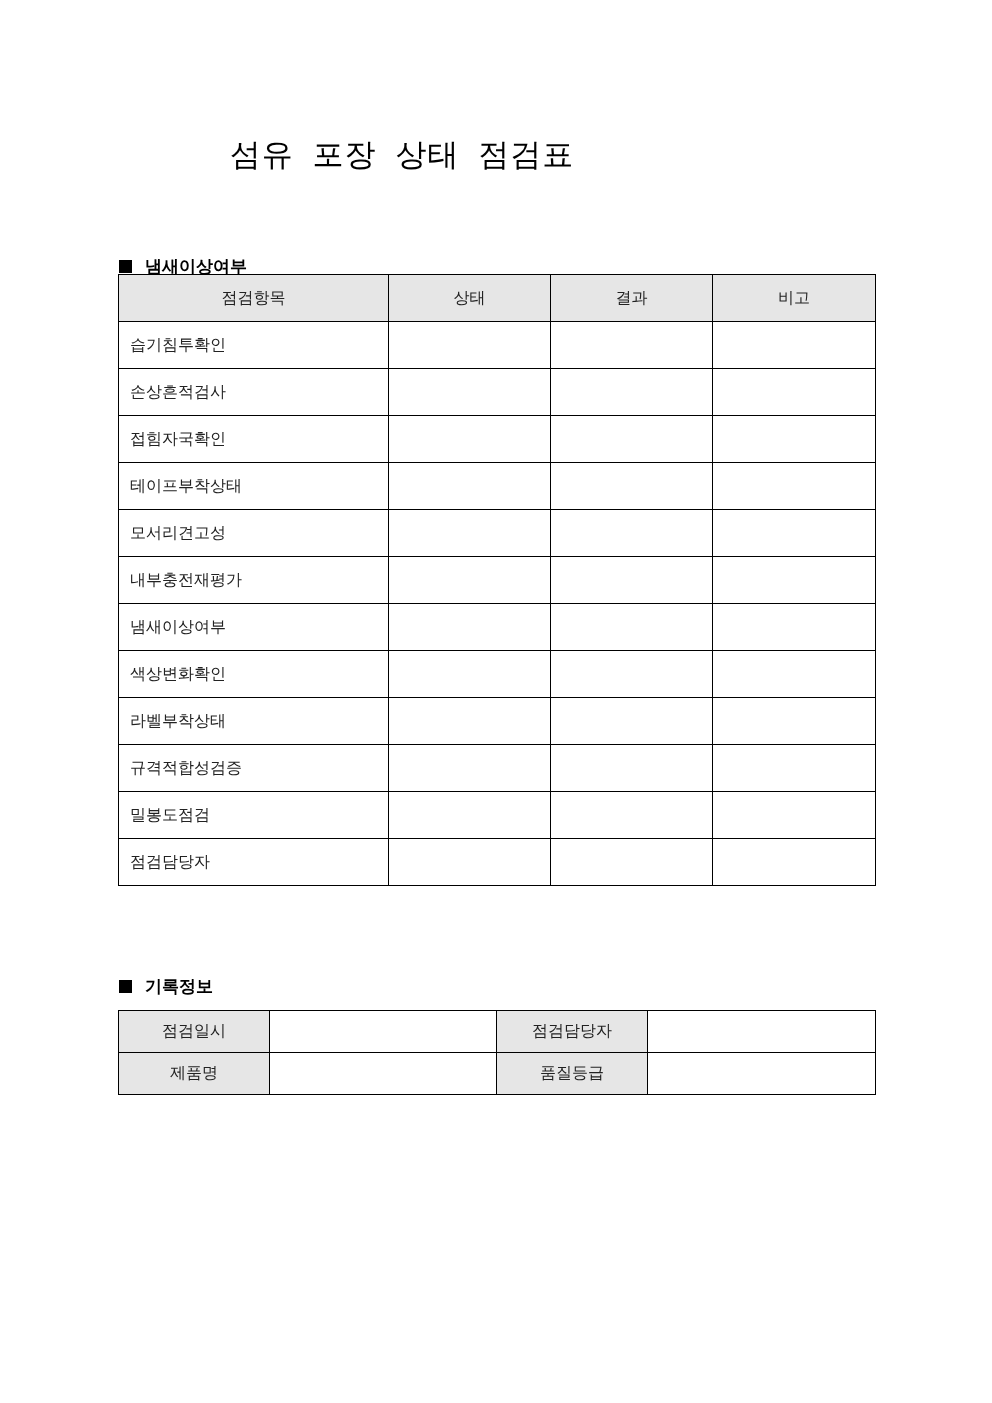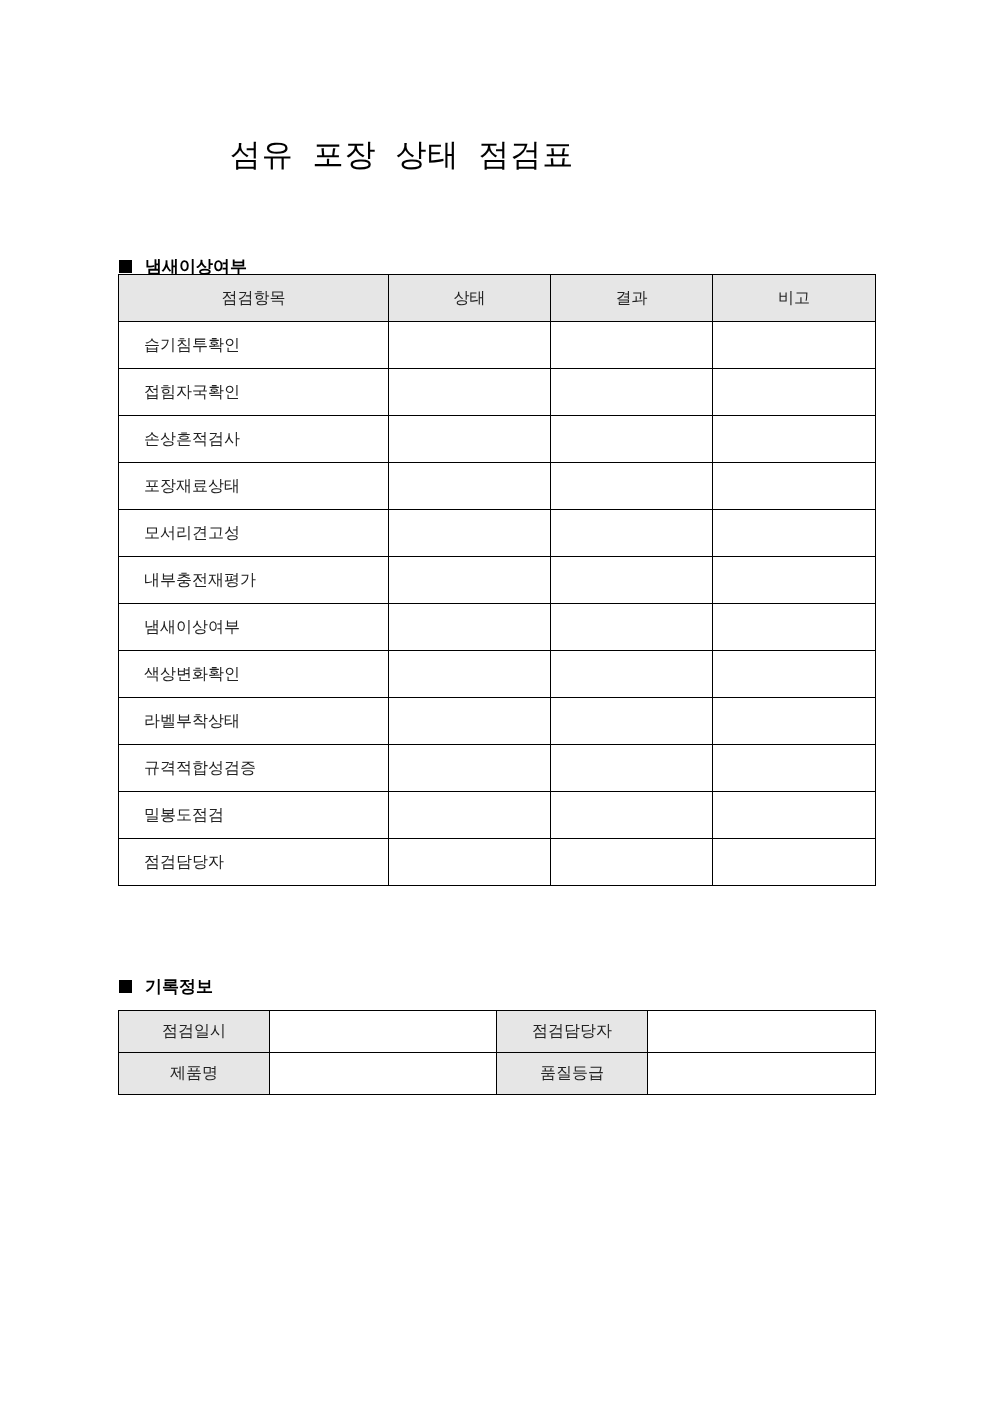--- a/index.html
+++ b/index.html
@@ -62,21 +62,21 @@
     }
     .check-table th {
       background: #e6e6e6;
       height: 46px;
       text-align: center;
     }
     .check-table td {
       height: 46px;
     }
     .check-table td.item {
-      padding-left: 25px;
+      padding-left: 11px;
       text-align: left;
     }
     .record-table {
       top: 1010px;
       width: 757px;
     }
     .record-table td {
       height: 41px;
     }
     .record-table td.label {
@@ -114,33 +114,33 @@
     </tr>
   </thead>
   <tbody>
     <tr>
       <td class="item">습기침투확인</td>
       <td></td>
       <td></td>
       <td></td>
     </tr>
     <tr>
+      <td class="item">손상흔적검사</td>
+      <td></td>
+      <td></td>
+      <td></td>
+    </tr>
+    <tr>
       <td class="item">접힘자국확인</td>
       <td></td>
       <td></td>
       <td></td>
     </tr>
     <tr>
-      <td class="item">손상흔적검사</td>
-      <td></td>
-      <td></td>
-      <td></td>
-    </tr>
-    <tr>
-      <td class="item">포장재료상태</td>
+      <td class="item">테이프부착상태</td>
       <td></td>
       <td></td>
       <td></td>
     </tr>
     <tr>
       <td class="item">모서리견고성</td>
       <td></td>
       <td></td>
       <td></td>
     </tr>

